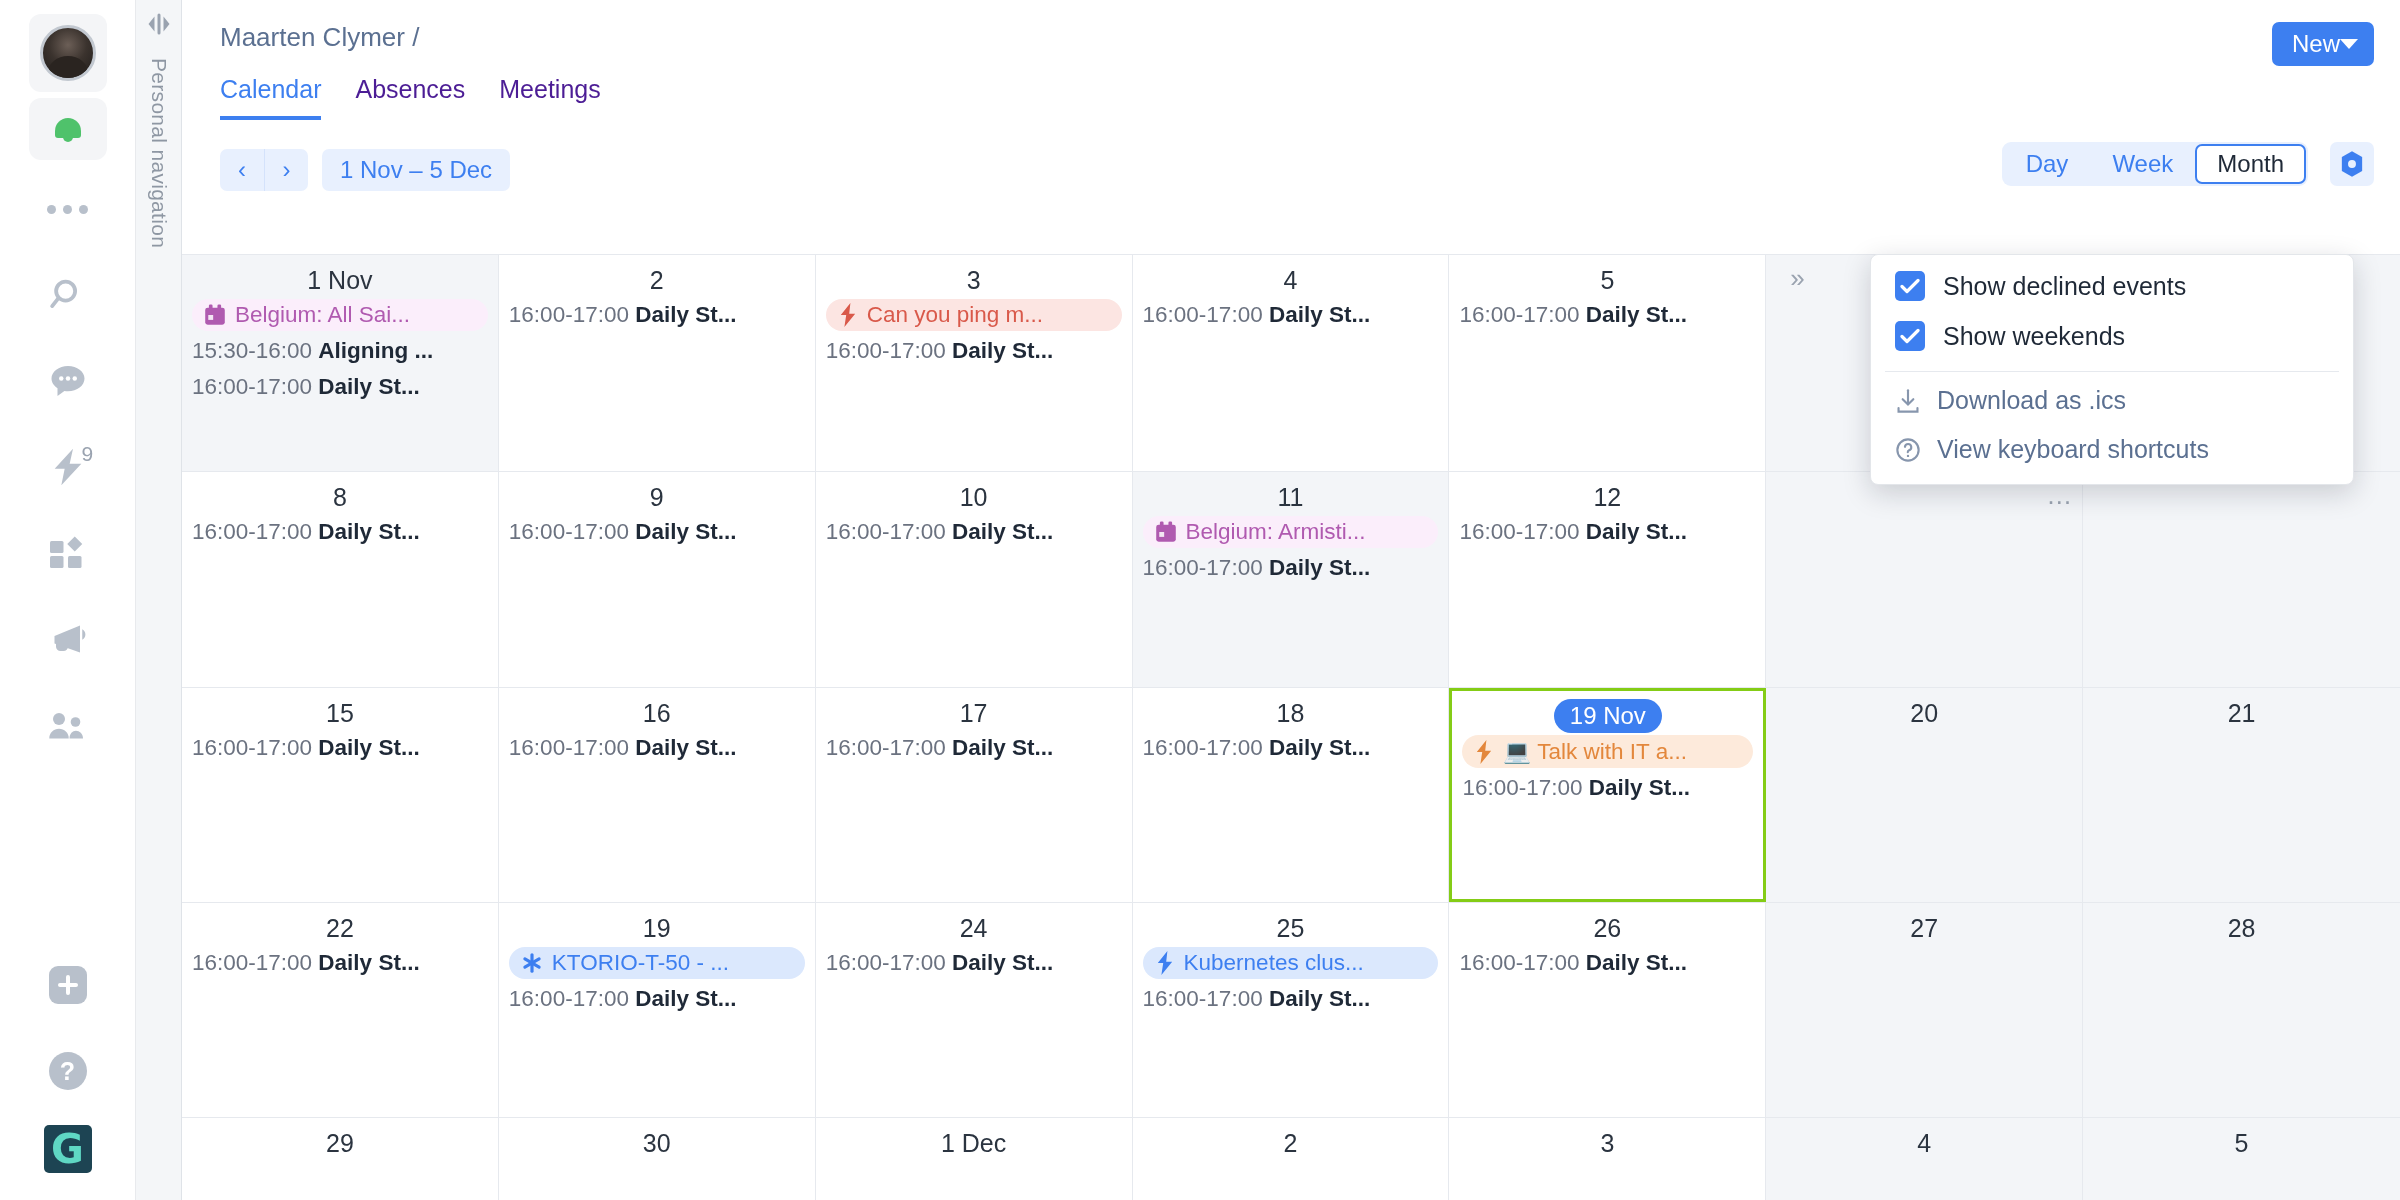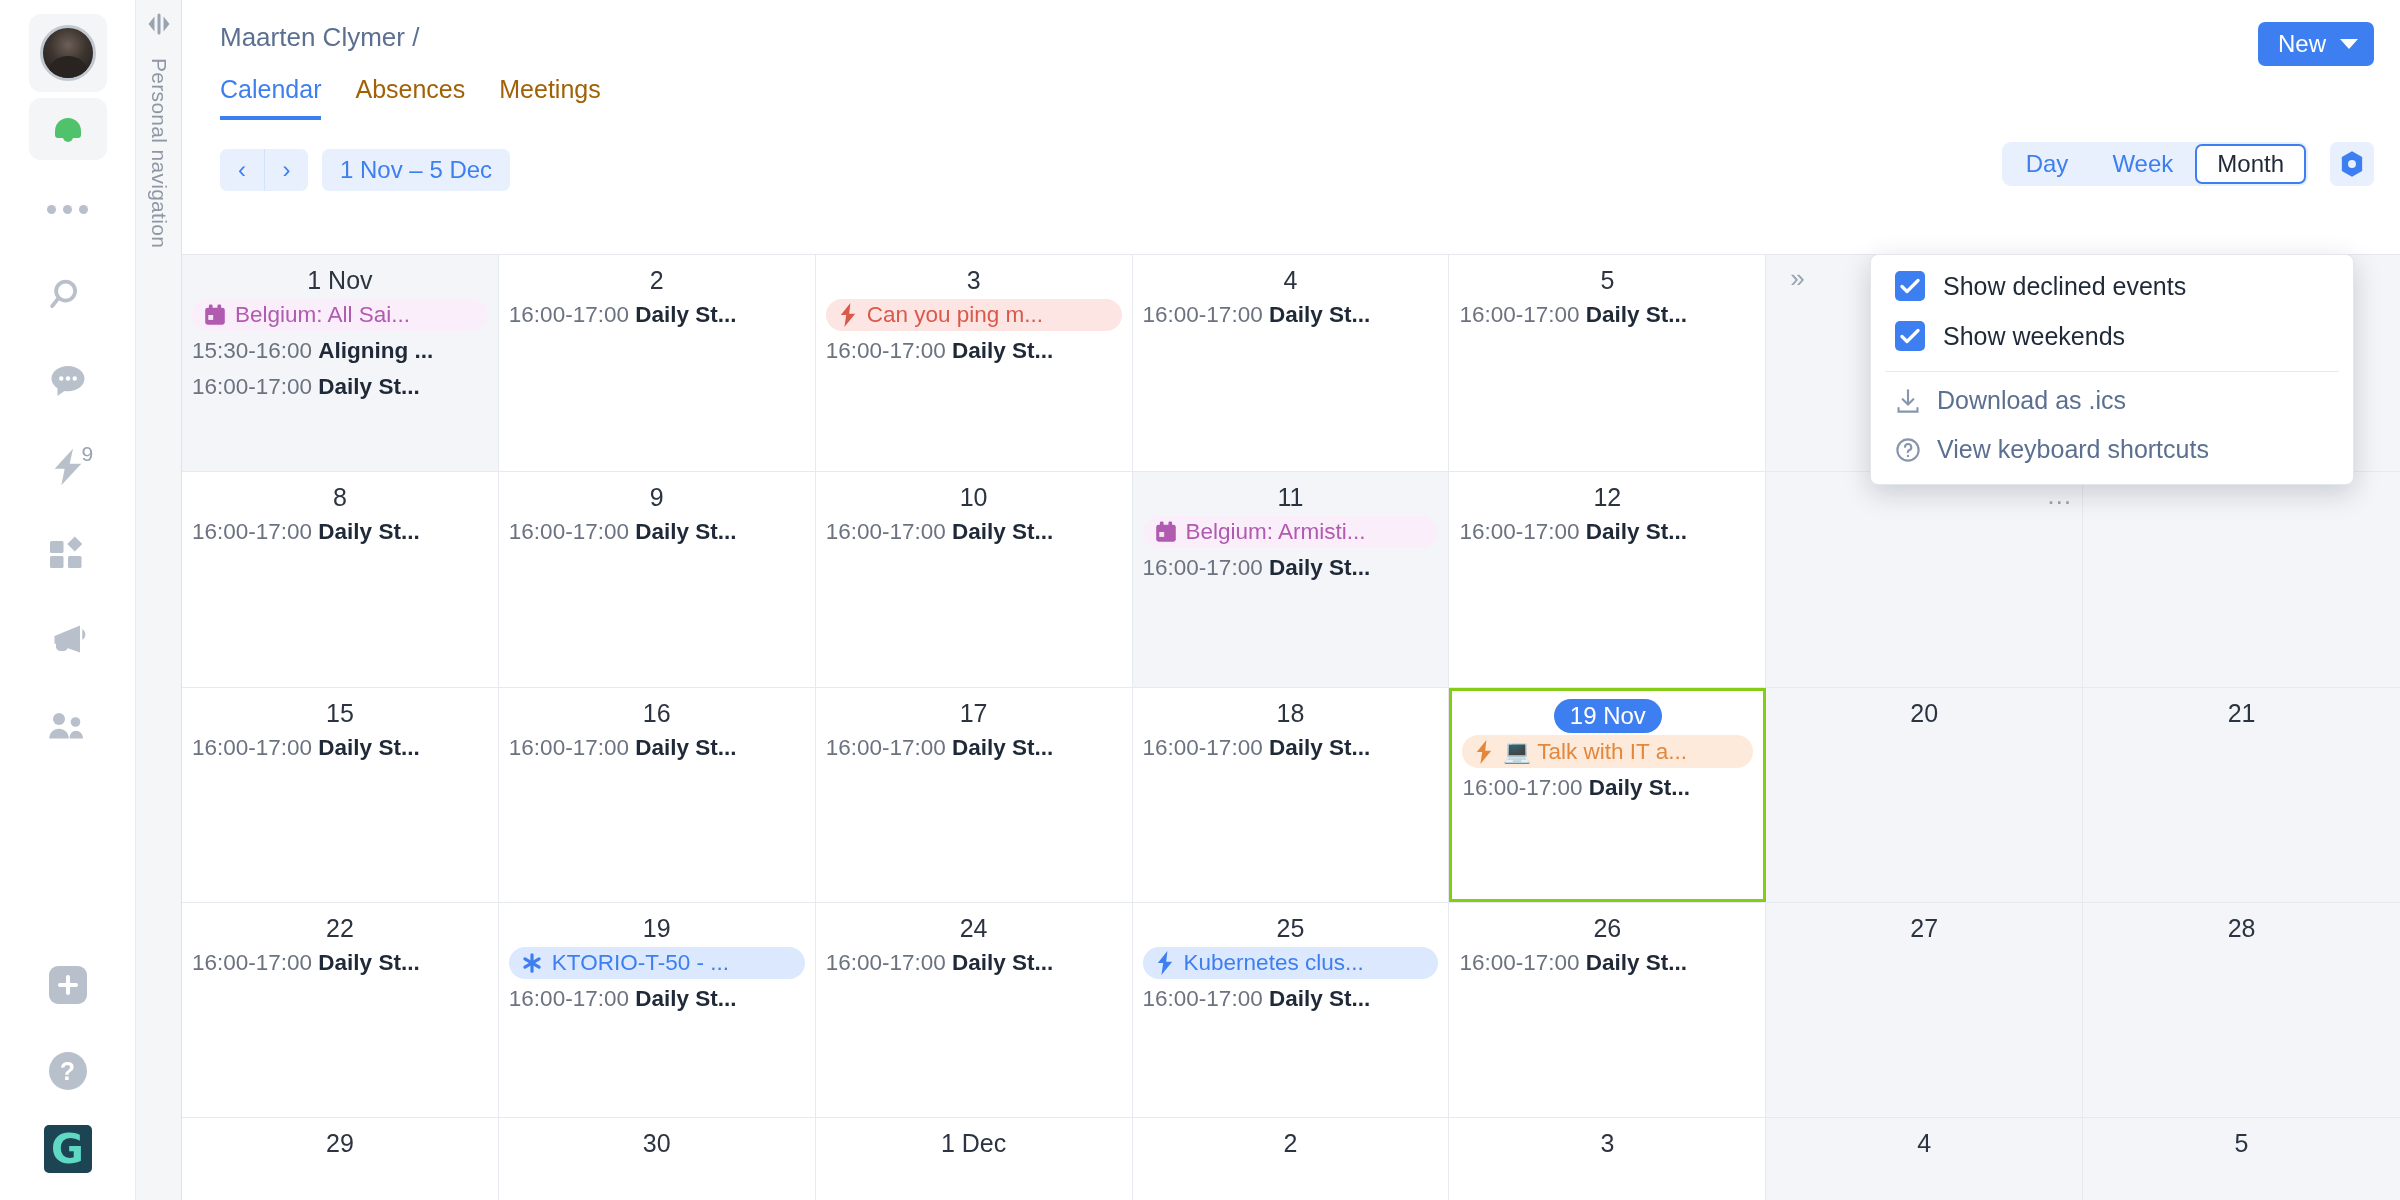--- a/index.html
+++ b/index.html
@@ -94,27 +94,27 @@
   }
 
   
   .main { flex: 1 1 auto; height: 1200px; position: relative; background:#fff; }
   .topbar { padding: 22px 0 0 38px; }
   .crumb { font-size: 26px; color: #5b7091; }
   .newbtn {
     position: absolute; right: 26px; top: 22px;
     background: #3d7ff0; color: #fff; border: none; border-radius: 7px;
     height: 44px; padding: 0 16px 0 20px; font-size: 24px;
-    display: flex; align-items: center; gap: 14px; cursor: pointer;
+    display: flex; align-items: center; cursor: pointer;
     font-family: "Liberation Sans", sans-serif;
   }
   .caret-d { width:0;height:0;border-left:9px solid transparent;border-right:9px solid transparent;border-top:10px solid #fff; }
 
   .tabs { display: flex; gap: 34px; padding: 22px 0 0 38px; }
-  .tab { font-size: 25px; color: #a16207; padding-bottom: 12px; cursor: pointer; border-bottom: 4px solid transparent; }
+  .tab { font-size: 25px; color: #4c1d95; padding-bottom: 12px; cursor: pointer; border-bottom: 4px solid transparent; }
   .tab.active { color: #3d7ff0; border-bottom-color: #3d7ff0; }
 
   .toolbar { display: flex; align-items: center; padding: 22px 26px 0 38px; position: relative; height: 78px; }
   .navgrp { display:flex; background:#e8f0fe; border-radius:7px; overflow:hidden; height: 42px; }
   .navbtn {
     width: 44px; display:flex; align-items:center; justify-content:center;
     color:#3d7ff0; font-size: 24px; cursor:pointer; background:transparent; border:none;
     font-family:"Liberation Sans", sans-serif;
   }
   .navbtn + .navbtn { border-left: 1px solid #d4e2fb; }

